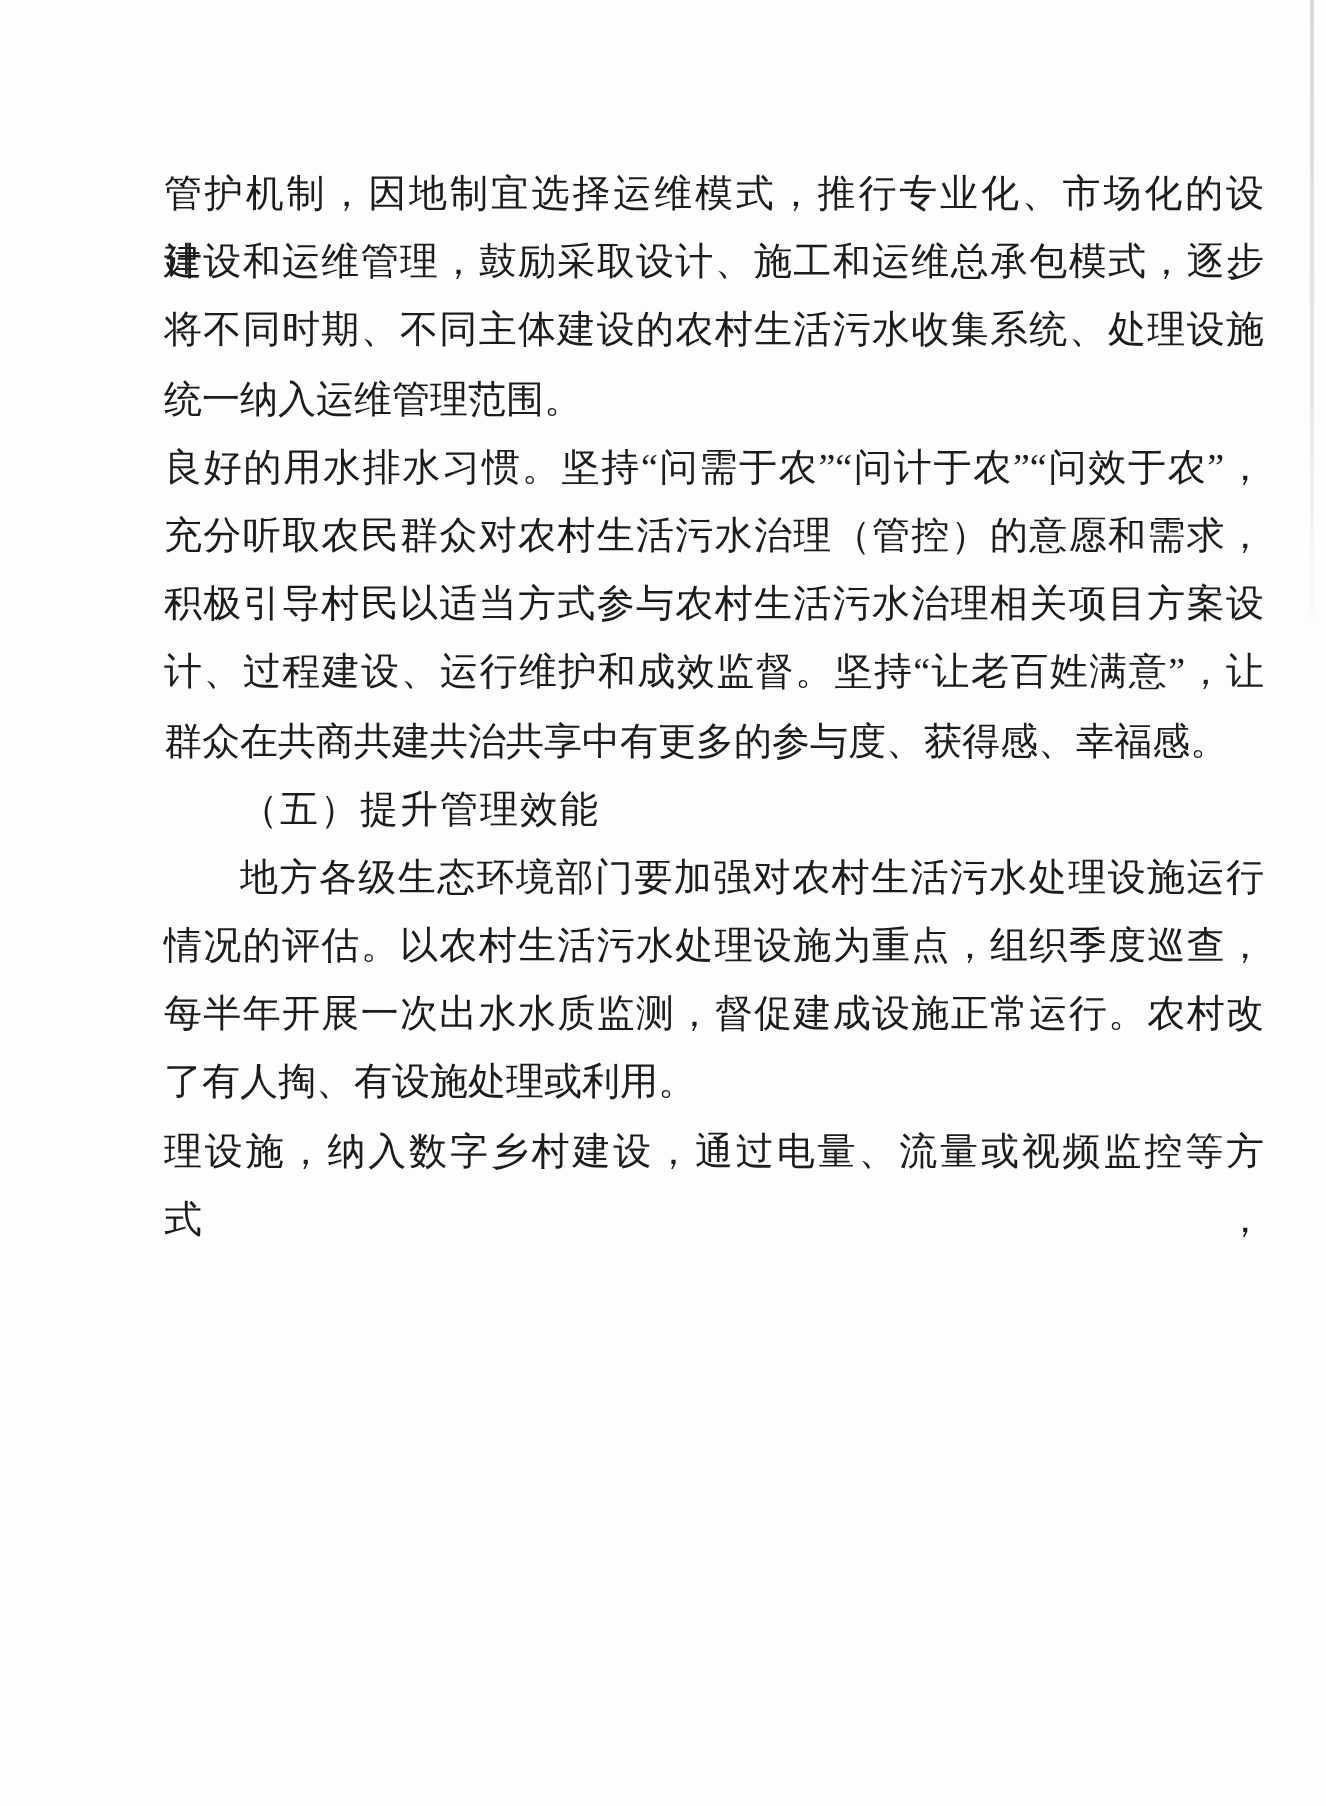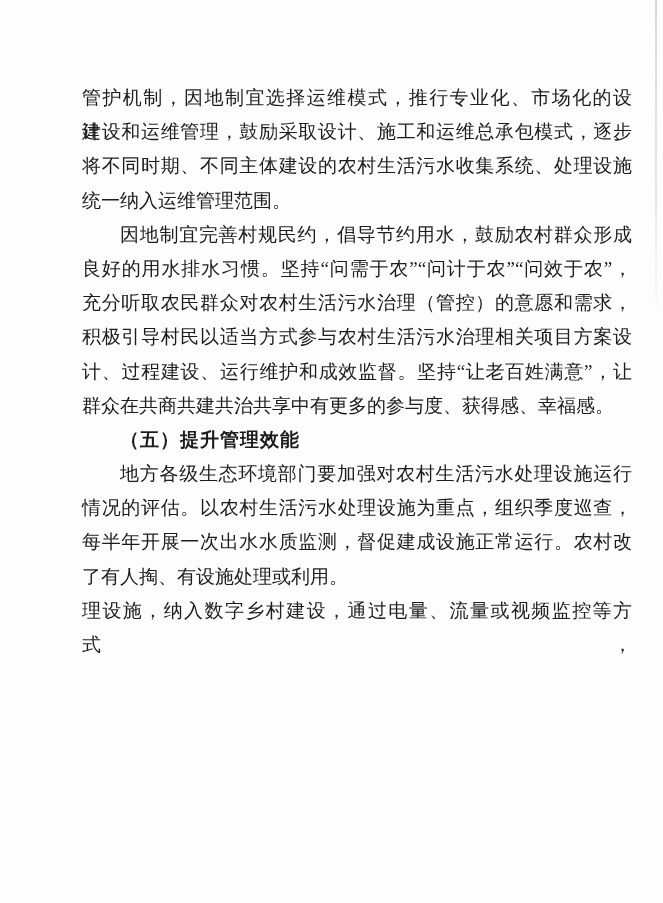--- a/index.html
+++ b/index.html
@@ -50,21 +50,21 @@
     text-justify: inter-character;
   }
   
   .line.ind { text-indent: 2em; }
   
   .line.plain {
     text-align: right;
     text-align-last: left;
   }
   .line.heading {
-    font-weight: bold;
+    font-weight: normal;
     text-indent: 2em;
     text-align: left;
     text-align-last: left;
     letter-spacing: 1px;
   }
   .page-number {
     position: absolute;
     left: 66px;
     top: 872px;
     font-size: 15px;
@@ -82,21 +82,20 @@
 
   <div class="edge-artifact"></div>
 
   <div class="text-block">
 
     <div class="line j">管护机制，因地制宜选择运维模式，推行专业化、市场化的设计、</div>
     <div class="line j">建设和运维管理，鼓励采取设计、施工和运维总承包模式，逐步</div>
     <div class="line j">将不同时期、不同主体建设的农村生活污水收集系统、处理设施</div>
     <div class="line plain">统一纳入运维管理范围。</div>
 
-    <div class="line j ind">因地制宜完善村规民约，倡导节约用水，鼓励农村群众形成</div>
     <div class="line j">良好的用水排水习惯。坚持“问需于农”“问计于农”“问效于农”，</div>
     <div class="line j">充分听取农民群众对农村生活污水治理（管控）的意愿和需求，</div>
     <div class="line j">积极引导村民以适当方式参与农村生活污水治理相关项目方案设</div>
     <div class="line j">计、过程建设、运行维护和成效监督。坚持“让老百姓满意”，让</div>
     <div class="line plain">群众在共商共建共治共享中有更多的参与度、获得感、幸福感。</div>
 
     <div class="line heading">（五）提升管理效能</div>
 
     <div class="line j ind">地方各级生态环境部门要加强对农村生活污水处理设施运行</div>
     <div class="line j">情况的评估。以农村生活污水处理设施为重点，组织季度巡查，</div>

